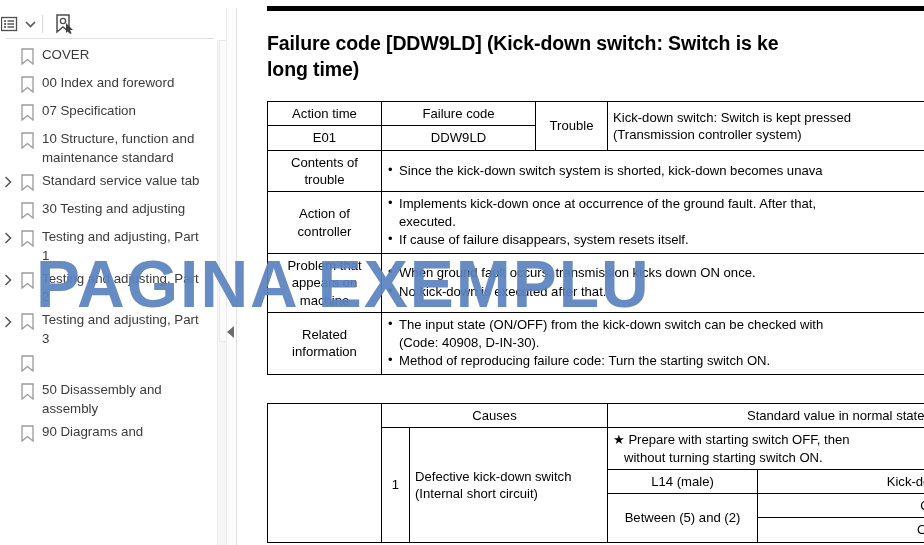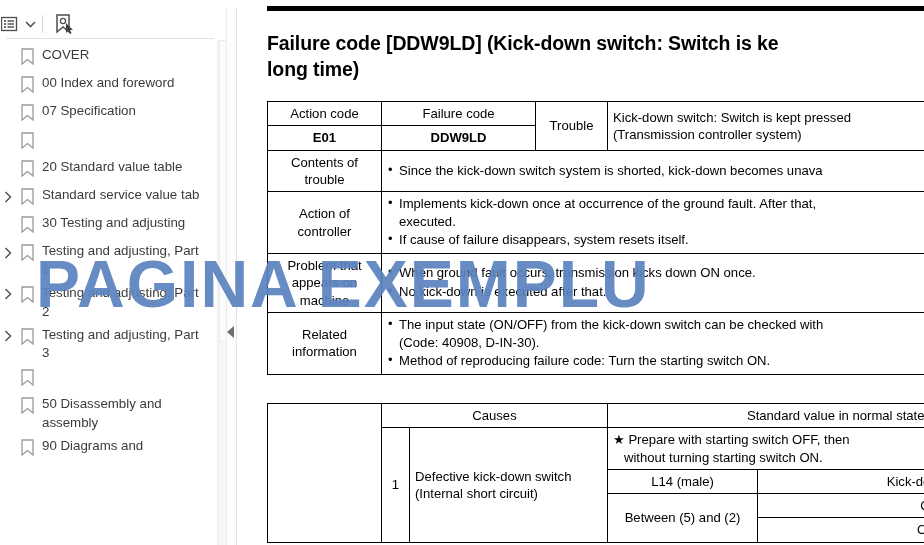--- a/index.html
+++ b/index.html
@@ -122,21 +122,21 @@
     font-size:13.1px;
     color:#000;
   }
   table.doc-tbl td{
     border:1.3px solid #000;
     padding:3px 5px;
     vertical-align:middle;
     line-height:1.32;
   }
   td.ctr{text-align:center;}
-  td.bold{font-weight:bold;}
+  td.bold{font-weight:normal;}
   .bullets{margin:0;padding:0;list-style:none;}
   .bullets li{
     position:relative;padding-left:12px;margin:0 0 1px 0;
     white-space:nowrap;line-height:1.35;
   }
   .bullets li:before{
     content:"\2022";position:absolute;left:1px;top:-1px;font-size:13px;
   }
   .nowrap{white-space:nowrap;}
   .star-line{white-space:nowrap;}
@@ -230,31 +230,23 @@
         <div class="bm-label">07 Specification</div>
       </div>
 
       <div class="bm-row">
         <div class="bm-twisty empty"></div>
         <div class="bm-ico">
           <svg width="13" height="17" viewBox="0 0 13 17" aria-hidden="true">
               <path d="M1 1 H12 V16 L6.5 11.5 L1 16 Z" fill="none" stroke="#9a9a9a" stroke-width="1.3"></path>
             </svg>
         </div>
-      </div>
-
-      <div class="bm-row">
-        <div class="bm-twisty empty"></div>
-        <div class="bm-ico">
-          <svg width="13" height="17" viewBox="0 0 13 17" aria-hidden="true">
-              <path d="M1 1 H12 V16 L6.5 11.5 L1 16 Z" fill="none" stroke="#9a9a9a" stroke-width="1.3"></path>
-            </svg>
-        </div>
-        <div class="bm-label">20 Standard value table</div>
-      </div>
+        <div class="bm-label">10 Structure, function and maintenance standard</div>
+      </div>
+
 
       <div class="bm-row">
         <div class="bm-twisty">
           <svg width="8" height="12" viewBox="0 0 8 12" aria-hidden="true">
               <path d="M1.5 1 L6.5 6 L1.5 11" fill="none" stroke="#555" stroke-width="1.5"></path>
             </svg>
         </div>
         <div class="bm-ico">
           <svg width="13" height="17" viewBox="0 0 13 17" aria-hidden="true">
               <path d="M1 1 H12 V16 L6.5 11.5 L1 16 Z" fill="none" stroke="#9a9a9a" stroke-width="1.3"></path>
@@ -366,21 +358,21 @@
 
       <table id="tbl1" class="doc-tbl">
         <colgroup>
           <col style="width:114px">
           <col style="width:154px">
           <col style="width:72px">
           <col style="width:495px">
         </colgroup>
         <tbody>
           <tr>
-            <td class="ctr">Action code</td>
+            <td class="ctr">Action time</td>
             <td class="ctr">Failure code</td>
             <td class="ctr" rowspan="2">Trouble</td>
             <td rowspan="2">
               <div class="nowrap">Kick-down switch: Switch is kept pressed</div>
               <div class="nowrap">(Transmission controller system)</div>
             </td>
           </tr>
           <tr>
             <td class="ctr bold">E01</td>
             <td class="ctr bold">DDW9LD</td>

